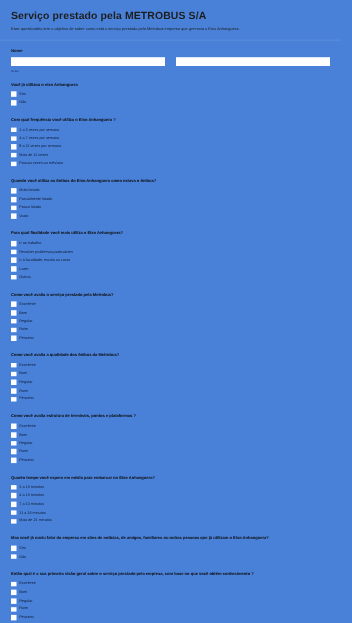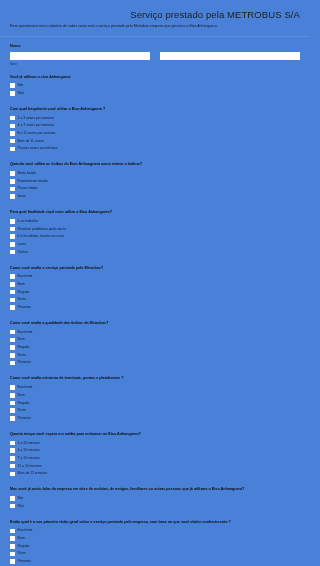--- a/index.html
+++ b/index.html
@@ -10,25 +10,24 @@
     overflow: hidden;
   }
   body { position: relative; }
 
   .header {
     padding: 9px 10px 7px 10px;
     border-bottom: 1px solid #5b8ddd;
   }
   .header h1 {
     font-size: 9.5px;
-    font-weight: normal;
+    font-weight: bold;
     color: #1d1d1d;
     letter-spacing: .1px;
     line-height: 11px;
-    text-align: right;
   }
   .header p {
     font-size: 3.6px;
     color: #1b1b1b;
     margin-top: 4px;
     line-height: 5px;
   }
 
   .form {
     padding: 0 10px;

